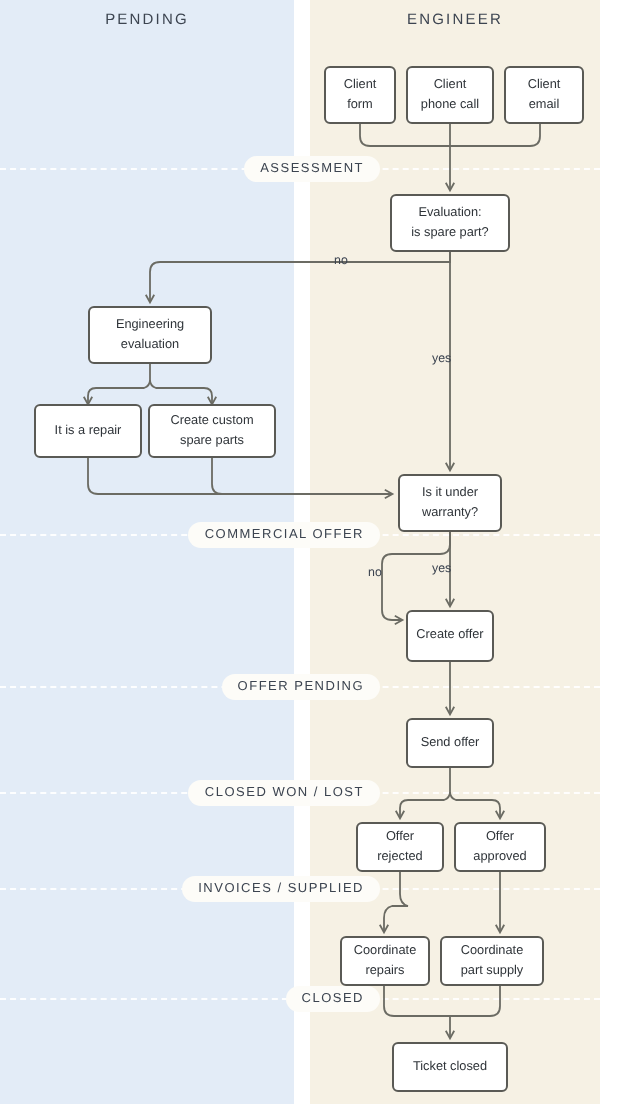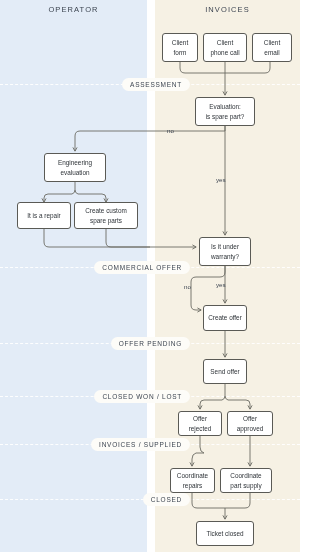--- a/index.html
+++ b/index.html
@@ -47,22 +47,22 @@
 </style>
 </head>
 <body>
 
 <div id="stage">
 
   <div class="lane" id="lane-engineer"></div>
   <div class="lane" id="lane-gap"></div>
   <div class="lane" id="lane-operator"></div>
 
-  <div class="lane-header" id="header-engineer">OPERATOR</div>
-  <div class="lane-header" id="header-operator">INVOICES</div>
+  <div class="lane-header" id="header-engineer">PENDING</div>
+  <div class="lane-header" id="header-operator">ENGINEER</div>
 
   <div class="stage-line" style="top:84px"></div>
   <div class="stage-line" style="top:267px"></div>
   <div class="stage-line" style="top:343px"></div>
   <div class="stage-line" style="top:396px"></div>
   <div class="stage-line" style="top:444px"></div>
   <div class="stage-line" style="top:499px"></div>
 
   <div class="stage-pill" style="right:110px;top:78px">ASSESSMENT</div>
   <div class="stage-pill" style="right:110px;top:261px">COMMERCIAL OFFER</div>

